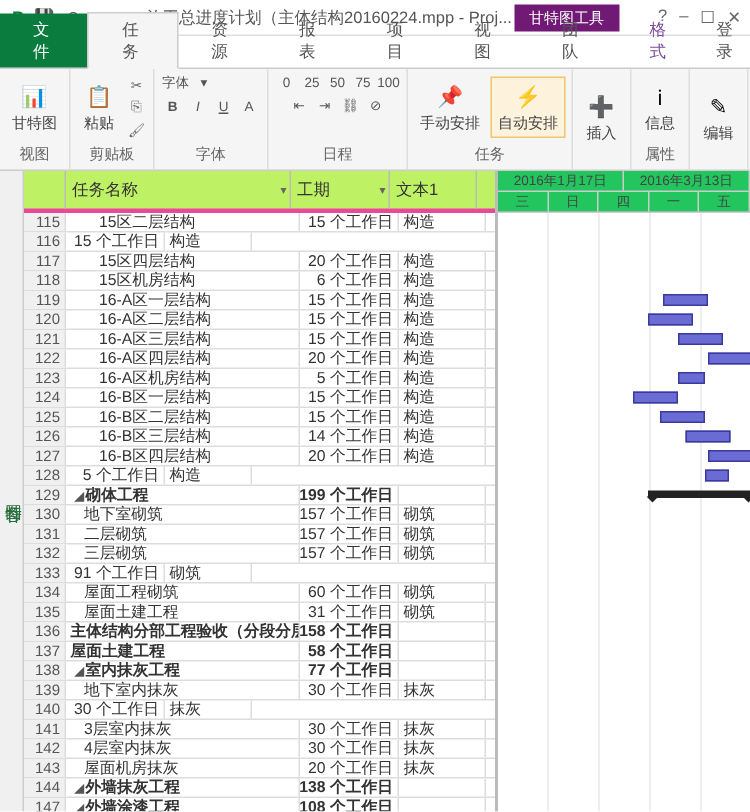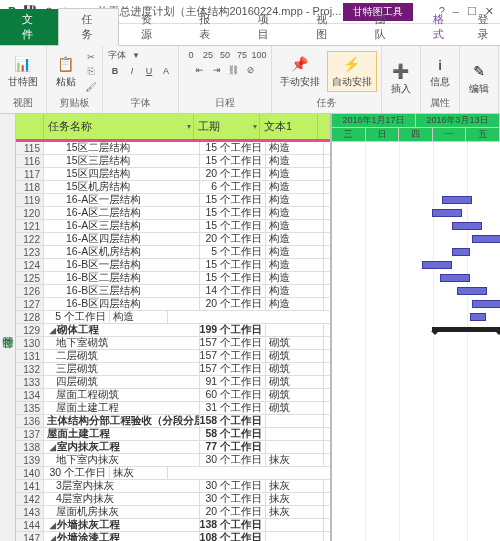--- a/index.html
+++ b/index.html
@@ -221,21 +221,20 @@
   </div>
   <div class="gbody" id="gbody">
         <div class="grow">
           <div class="gc id">115</div>
           <div class="gc nm i2">15区二层结构</div>
           <div class="gc du">15 个工作日</div>
           <div class="gc tx">构造</div>
         </div>
         <div class="grow">
           <div class="gc id">116</div>
-          <div class="gc nm i2">15区三层结构</div>
           <div class="gc du">15 个工作日</div>
           <div class="gc tx">构造</div>
         </div>
         <div class="grow">
           <div class="gc id">117</div>
           <div class="gc nm i2">15区四层结构</div>
           <div class="gc du">20 个工作日</div>
           <div class="gc tx">构造</div>
         </div>
         <div class="grow">
@@ -322,21 +321,20 @@
           <div class="gc tx">砌筑</div>
         </div>
         <div class="grow">
           <div class="gc id">132</div>
           <div class="gc nm i1">三层砌筑</div>
           <div class="gc du">157 个工作日</div>
           <div class="gc tx">砌筑</div>
         </div>
         <div class="grow">
           <div class="gc id">133</div>
-          <div class="gc nm i1">四层砌筑</div>
           <div class="gc du">91 个工作日</div>
           <div class="gc tx">砌筑</div>
         </div>
         <div class="grow">
           <div class="gc id">134</div>
           <div class="gc nm i1">屋面工程砌筑</div>
           <div class="gc du">60 个工作日</div>
           <div class="gc tx">砌筑</div>
         </div>
         <div class="grow">

